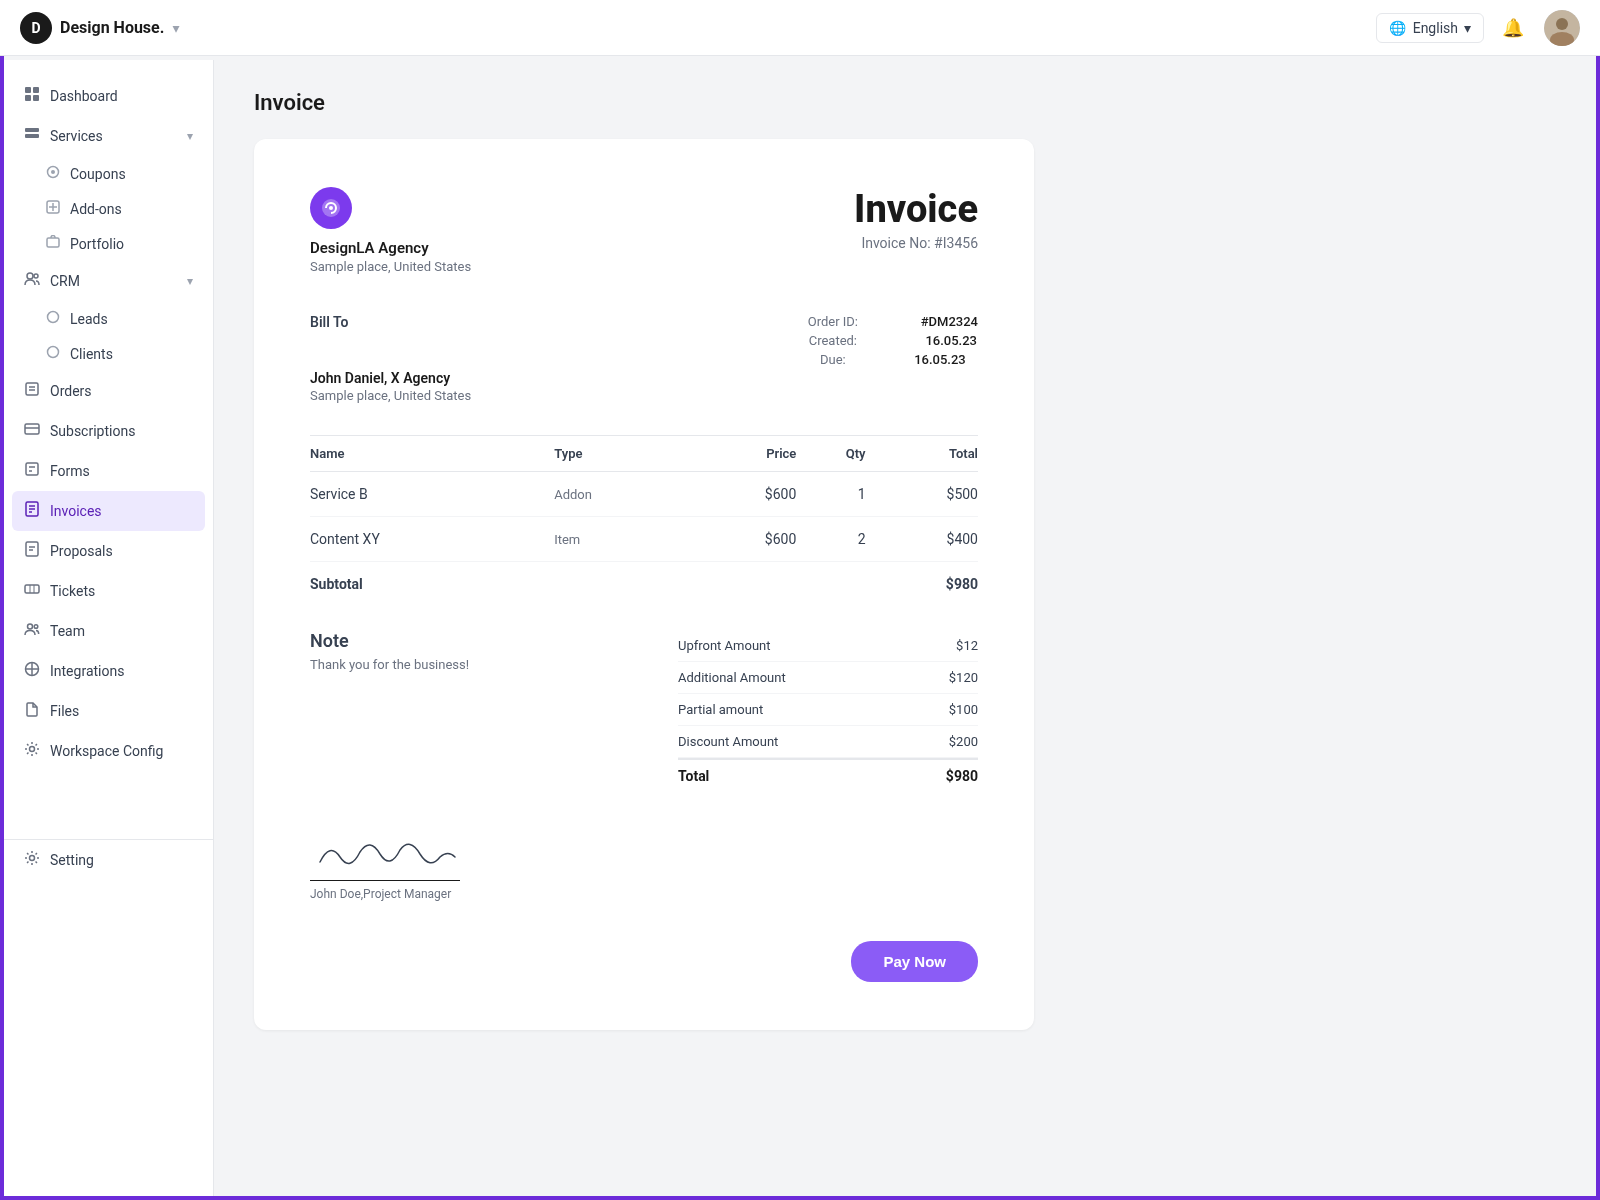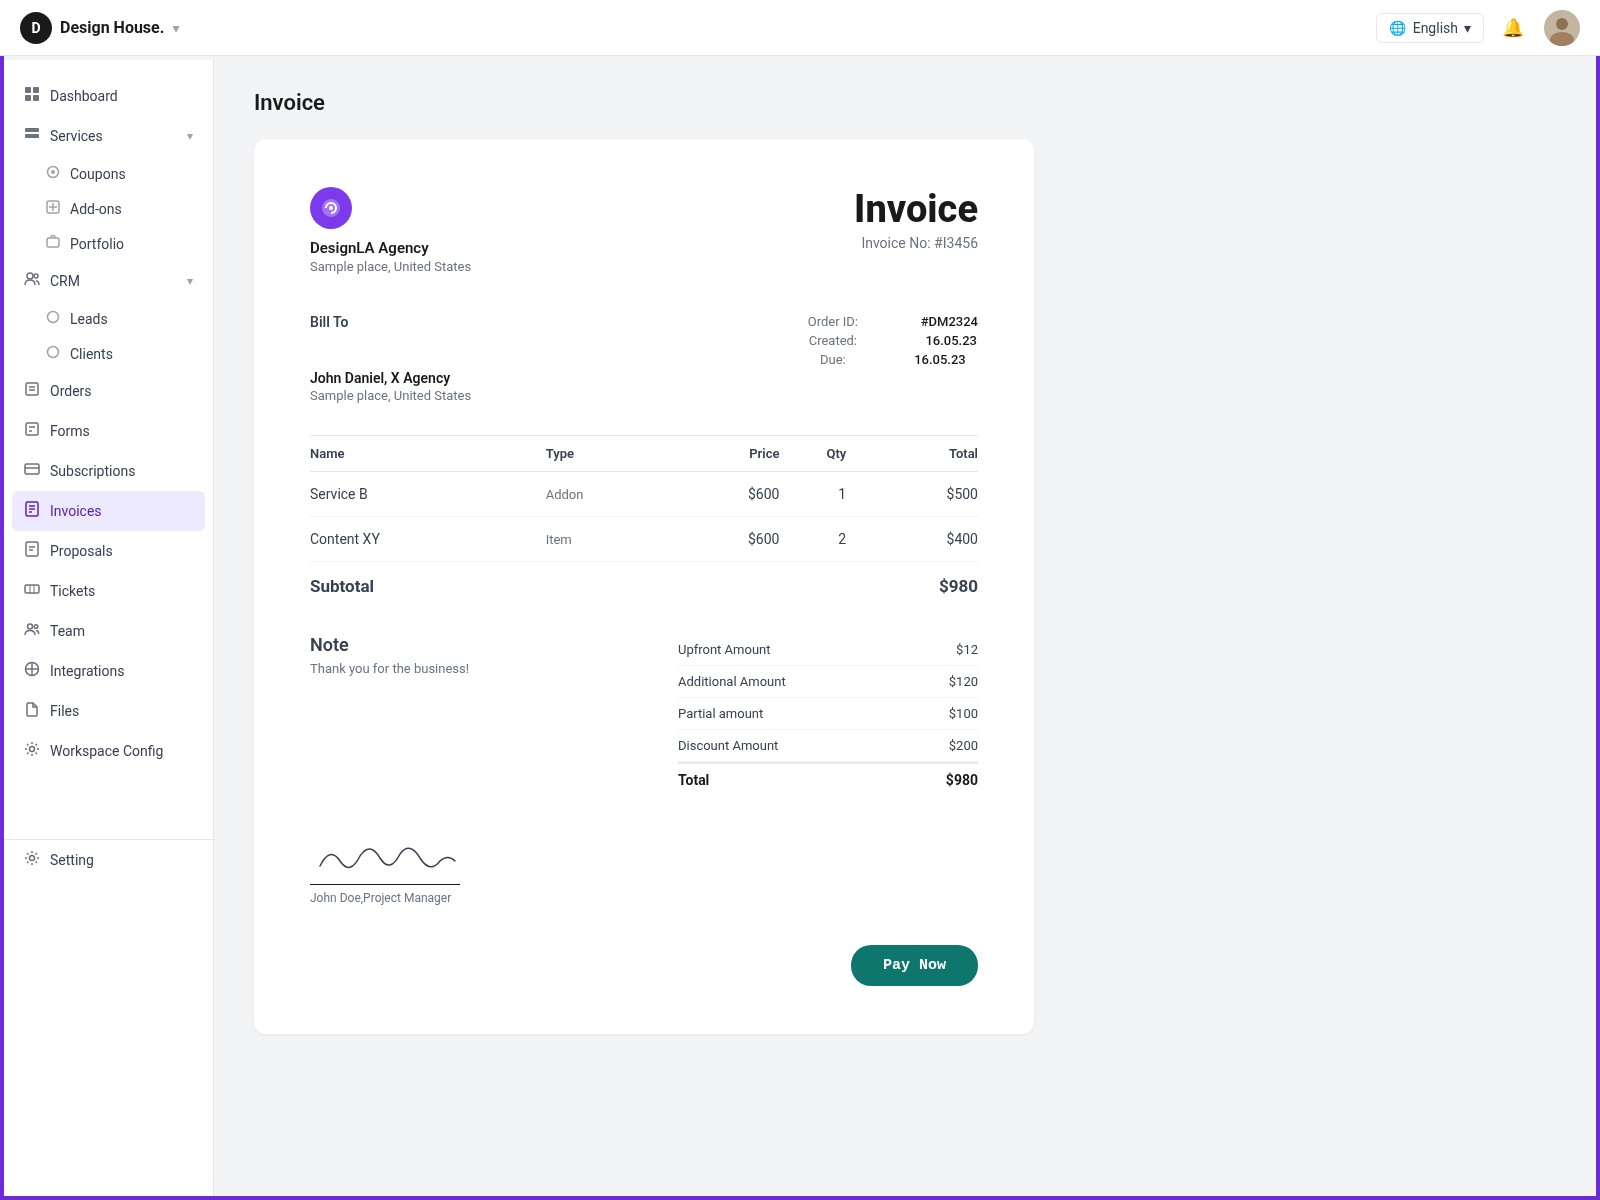--- a/index.html
+++ b/index.html
@@ -178,21 +178,21 @@
     }
     .items-table th.right { text-align: right; }
     .items-table td {
       font-size: 14px; color: #374151;
       padding: 14px 0;
       border-bottom: 1px solid #f3f4f6;
     }
     .items-table td.right { text-align: right; }
     .items-table td.type { color: #6b7280; font-size: 13px; }
     .subtotal-row td {
-      font-weight: 700; font-size: 17px;
+      font-weight: 700; font-size: 14px;
       border-top: 1.5px solid #e5e7eb;
       border-bottom: none;
       padding: 14px 0;
     }
 
     
     .bottom-section {
       display: flex;
       justify-content: space-between;
       margin-top: 8px;
@@ -231,28 +231,27 @@
       margin-top: 6px;
     }
 
     
     .pay-btn-area {
       display: flex;
       justify-content: flex-end;
       margin-top: 40px;
     }
     .pay-now-btn {
-      background: #0f766e;
+      background: #8b5cf6;
       color: #fff;
       border: none;
       border-radius: 20px;
       padding: 12px 32px;
       font-size: 15px; font-weight: 600;
       cursor: pointer;
-      font-family: Liberation Mono, monospace;
     }
   </style>
 </head>
 <body>
 
 <div class="topbar">
   <div class="topbar-left">
     <div class="brand-logo">
       <span>D</span>
     </div>
@@ -367,36 +366,36 @@
             <line x1="5" y1="6" x2="11" y2="6" stroke="#6b7280" stroke-width="1.5"></line>
             <line x1="5" y1="9" x2="11" y2="9" stroke="#6b7280" stroke-width="1.5"></line>
           </svg>
       </span>
       <span class="nav-label">Orders</span>
     </div>
 
     <div class="nav-item">
       <span class="nav-icon">
         <svg width="16" height="16" viewBox="0 0 16 16" fill="none">
+            <rect x="1" y="3" width="14" height="10" rx="1.5" stroke="#6b7280" stroke-width="1.5"></rect>
+            <line x1="1" y1="7" x2="15" y2="7" stroke="#6b7280" stroke-width="1.5"></line>
+          </svg>
+      </span>
+      <span class="nav-label">Subscriptions</span>
+    </div>
+
+    <div class="nav-item">
+      <span class="nav-icon">
+        <svg width="16" height="16" viewBox="0 0 16 16" fill="none">
             <rect x="2" y="2" width="12" height="12" rx="1.5" stroke="#6b7280" stroke-width="1.5"></rect>
             <line x1="5" y1="6" x2="11" y2="6" stroke="#6b7280" stroke-width="1.5"></line>
             <line x1="5" y1="10" x2="8" y2="10" stroke="#6b7280" stroke-width="1.5"></line>
           </svg>
       </span>
       <span class="nav-label">Forms</span>
-    </div>
-
-    <div class="nav-item">
-      <span class="nav-icon">
-        <svg width="16" height="16" viewBox="0 0 16 16" fill="none">
-            <rect x="1" y="3" width="14" height="10" rx="1.5" stroke="#6b7280" stroke-width="1.5"></rect>
-            <line x1="1" y1="7" x2="15" y2="7" stroke="#6b7280" stroke-width="1.5"></line>
-          </svg>
-      </span>
-      <span class="nav-label">Subscriptions</span>
     </div>
 
     <div class="nav-item active">
       <span class="nav-icon">
         <svg width="16" height="16" viewBox="0 0 16 16" fill="none">
             <rect x="2" y="1" width="12" height="14" rx="1.5" stroke="#5b21b6" stroke-width="1.5"></rect>
             <line x1="5" y1="5" x2="11" y2="5" stroke="#5b21b6" stroke-width="1.5"></line>
             <line x1="5" y1="8" x2="11" y2="8" stroke="#5b21b6" stroke-width="1.5"></line>
             <line x1="5" y1="11" x2="8" y2="11" stroke="#5b21b6" stroke-width="1.5"></line>
           </svg>

